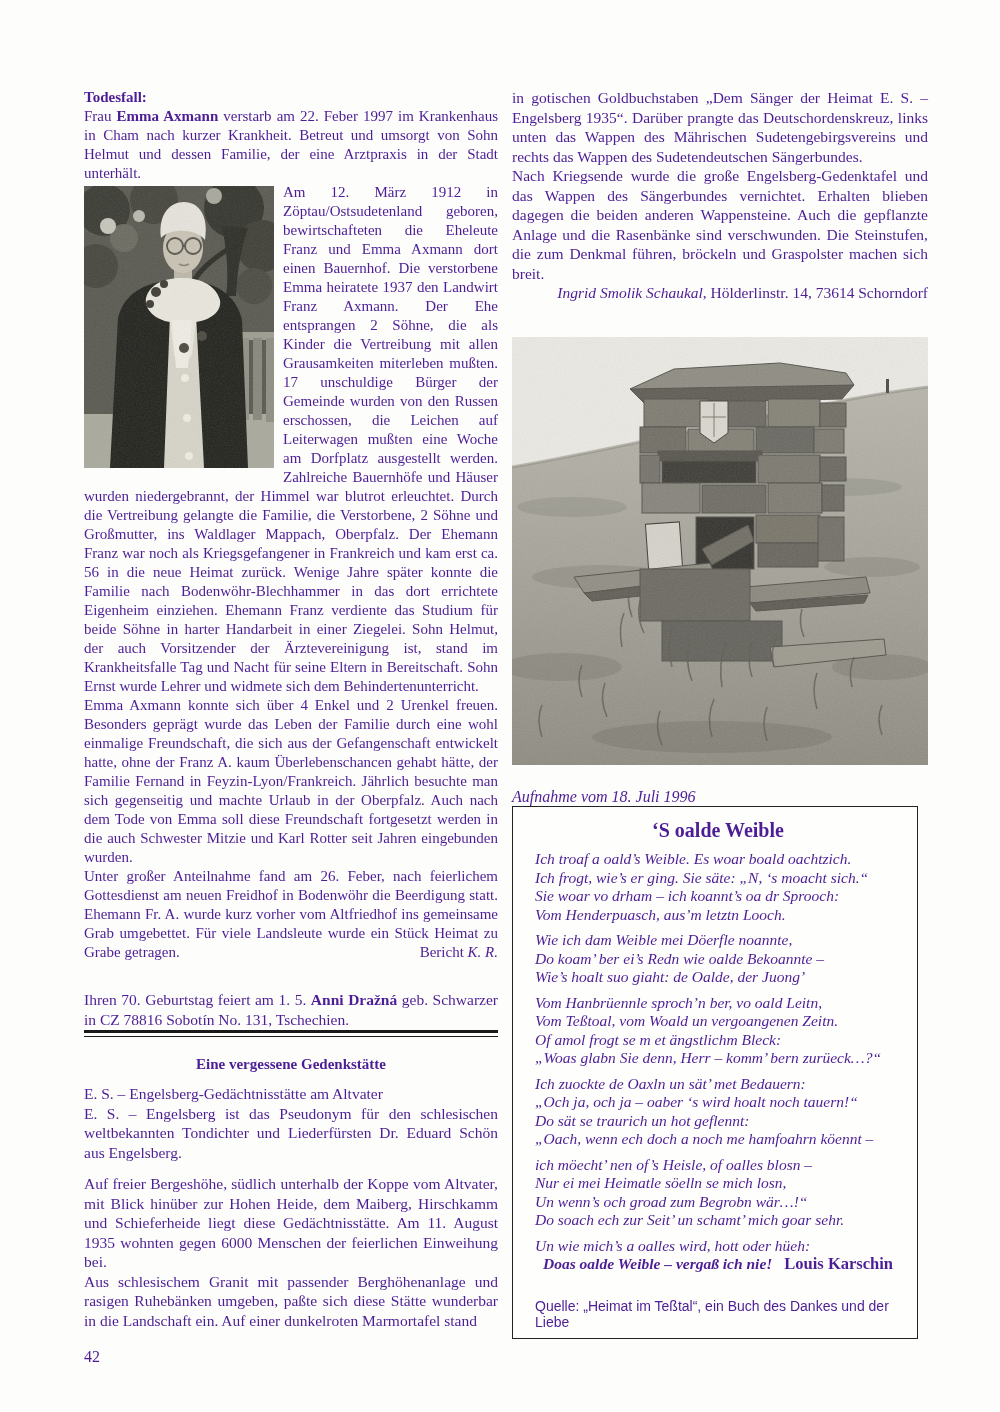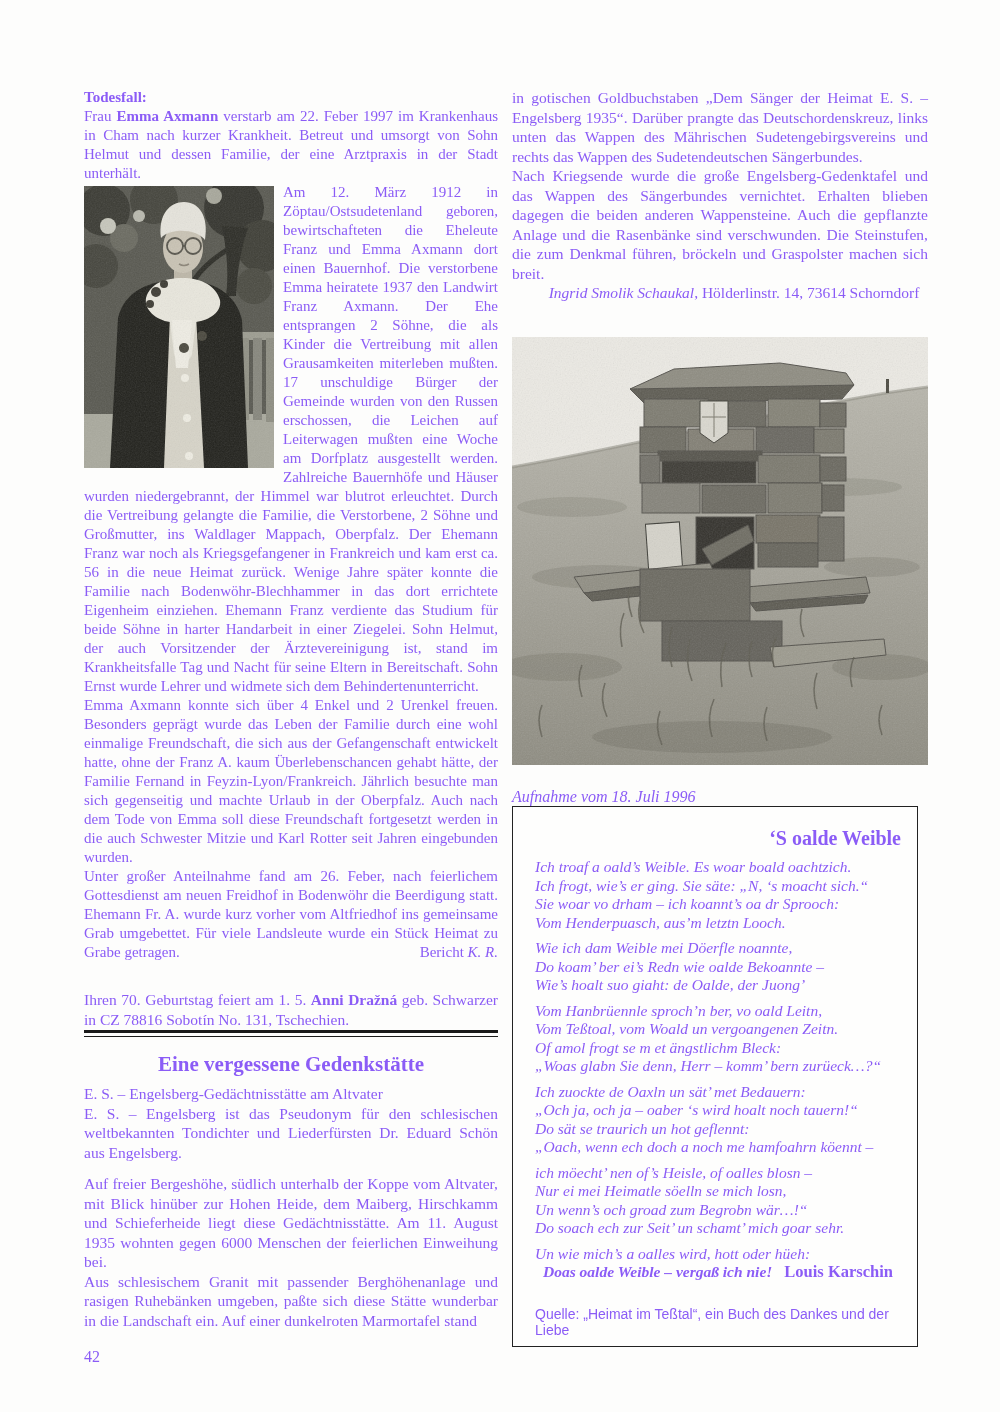--- a/index.html
+++ b/index.html
@@ -1,48 +1,48 @@
 <!DOCTYPE html>
 <html><head>
 <meta charset="utf-8">
 <style>
   html,body{margin:0;padding:0;}
   .page{
     position:relative; width:1000px; height:1412px; background:#fdfdfc;
-    font-family:"Liberation Serif","DejaVu Serif",serif; color:#8b5cf6;
+    font-family:"Liberation Serif","DejaVu Serif",serif; color:#4c1d95;
     overflow:hidden;
   }
   .block{position:absolute;}
   
   #obituary{left:84px; top:88px; width:414px; font-size:15px; line-height:19px;
             text-align:justify; max-height:880px; overflow:hidden;}
   #obituary p{margin:0;}
   .h-run{font-weight:bold;}
   .photo-left{float:left; width:190px; height:282px; margin:3px 9px 5px 0;}
   .photo-left svg{display:block;}
   .byline{float:right; margin-left:14px;}
   .byline i{font-style:italic;}
   #birthday{left:84px; top:974px; width:414px; font-size:15.5px; line-height:20px; text-align:justify;}
   #divider{left:84px; top:1030px; width:414px; height:3px;
            border-top:3px solid #1a1a1a; border-bottom:1.5px solid #1a1a1a;}
   #memorial{left:84px; top:1052px; width:414px; font-size:15.5px; line-height:19.5px; text-align:justify;}
-  #memorial h2{font-size:21px; line-height:24px; text-align:center; margin:0 0 8px 0; font-weight:bold;}
+  #memorial h2{font-size:15px; line-height:24px; text-align:center; margin:0 0 8px 0; font-weight:bold;}
   #memorial p{margin:0;}
   #memorial .gap{height:12px;}
   #pagenum{left:84px; top:1348px; font-size:16px;}
   
   #rc-text{left:512px; top:88px; width:416px; font-size:15.5px; line-height:19.5px; text-align:justify;}
   #rc-text p{margin:0;}
-  .author-line{text-align:center; text-indent:28px;}
+  .author-line{text-align:right; text-indent:28px;}
   .author-line .nm{font-style:italic;}
   #rc-photo{left:512px; top:337px; width:416px; height:428px;}
   #rc-caption{left:512px; top:772px; width:416px; font-size:16px; font-style:italic;}
   #poembox{left:512px; top:806px; width:406px; border:1.5px solid #222; background:#fefefd;
            padding:8px 16px 8px 22px; box-sizing:border-box;}
-  #poembox .ptitle{font-size:20px; font-weight:bold; text-align:right; margin:12px 0 8px 0;}
+  #poembox .ptitle{font-size:20px; font-weight:bold; text-align:center; margin:4px 0 8px 0;}
   .stanza{margin:0 0 7px 0;}
   .pline{font-size:15.5px; line-height:18.5px; font-style:italic;}
   .lastline{display:flex; justify-content:center; align-items:baseline;font-weight:bold;}
   .poem-author{font-style:normal; font-size:16.5px; padding-left:12px; white-space:nowrap;}
   .psource{font-family:"Liberation Sans","DejaVu Sans",sans-serif; font-size:14px; margin-top:24px;}
 </style>
 </head>
 <body>
 
 <div class="page">

